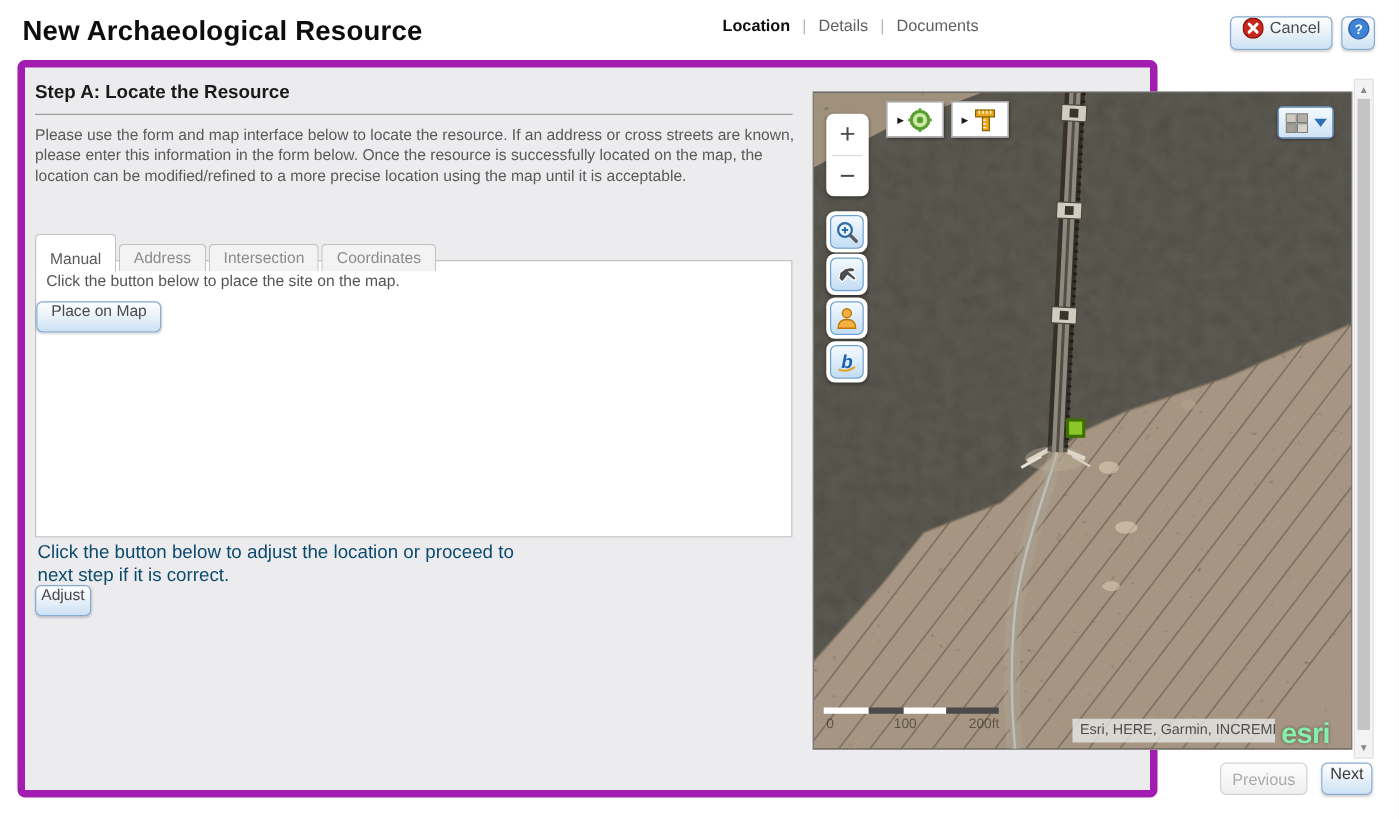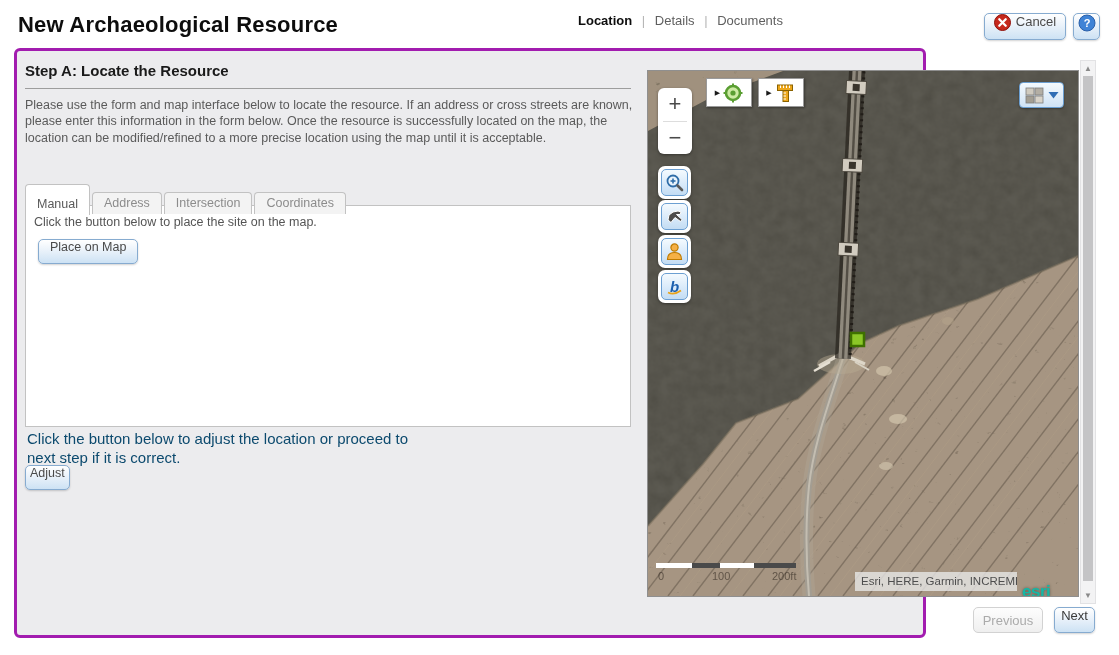--- a/index.html
+++ b/index.html
@@ -15,33 +15,33 @@
 
   .btn-glossy { display:inline-flex; align-items:flex-start; justify-content:center; gap:5px;
     background:linear-gradient(180deg,#ffffff 0%,#eaf2fa 45%,#cde2f4 100%);
     border:1px solid #86abd0; border-radius:5px; color:#4a4a4a; font-size:13px;
     box-shadow:0 1px 2px rgba(0,0,0,.18); cursor:pointer; }
   .cancel-btn { position:absolute; left:984px; top:13px; width:82px; height:27px; }
   .help-btn { position:absolute; left:1073px; top:13px; width:27px; height:27px; }
 
   
   .dialog { position:absolute; left:14px; top:48px; width:912px; height:590px;
-    background:#ececee; border:3px solid #a21caf; border-radius:6px; }
+    background:#ececee; border:6px solid #a21caf; border-radius:6px; }
   .step-heading { position:absolute; left:8px; top:11px; font-size:15px; font-weight:bold; color:#1a1a1a; }
   .heading-rule { position:absolute; left:8px; top:37px; width:606px; height:1px; background:#9d9d9d; }
   .instructions { position:absolute; left:8px; top:46px; width:608px; font-size:12.5px; line-height:1.3; color:#5a5a5a; }
 
   
   .tabs { position:absolute; left:8px; top:133px; display:flex; align-items:flex-end; z-index:2; }
   .tab { padding:3px 11px 4px; border:1px solid #c2c2c2; border-bottom:none; border-radius:4px 4px 0 0;
     background:#f3f3f3; color:#8c8c8c; font-size:12.5px; margin-right:2px; cursor:pointer; }
   .tab.active { background:#fff; color:#5a5a5a; padding-top:12px; margin-bottom:-1px; }
   .tab-panel { position:absolute; left:8px; top:154px; width:606px; height:222px; background:#fff; border:1px solid #c2c2c2; }
   .panel-instruction { margin:9px 0 8px 8px; font-size:12.5px; color:#555; }
-  .place-btn { margin-left:12px; height:25px; padding:0 11px; font-size:12.5px; }
+  .place-btn { margin-left:0; height:25px; padding:0 11px; font-size:12.5px; }
 
   .adjust-text { position:absolute; left:10px; top:379px; font-size:15px; line-height:1.25; color:#0c4a6e; }
   .adjust-btn { position:absolute; left:8px; top:414px; height:25px; padding:0 4px; font-size:12.5px; }
 
   
   .map { position:absolute; left:631px; top:20px; width:430px; height:525px; background:#4b4941;
     box-shadow:0 0 0 1px #8f8f8f; overflow:hidden; cursor:grab; }
   .map svg.imagery { position:absolute; left:0; top:0; }
 
   .zoom-ctl { position:absolute; left:10px; top:17px; width:34px; height:66px; background:#fff;
@@ -62,21 +62,21 @@
   .basemap-btn { position:absolute; right:14px; top:11px; width:45px; height:26px; border-radius:4px;
     border:1px solid #6b9fd2; background:linear-gradient(180deg,#f4fafe,#cfe2f5);
     box-shadow:0 1px 2px rgba(0,0,0,.35); display:flex; align-items:center; justify-content:center; gap:4px; cursor:pointer; }
 
   .scalebar { position:absolute; left:8px; top:492px; width:148px; height:20px; }
   .scalebar .segs { display:flex; height:5px; }
   .scalebar .lab { position:absolute; top:7px; font-size:11px; color:rgba(35,28,20,.55); }
   .attribution { position:absolute; left:207px; top:501px; width:162px; height:19px;
     background:rgba(233,233,233,.78); color:#4e4e4e; font-size:11.5px; line-height:19px;
     padding:0 6px; white-space:nowrap; overflow:hidden; }
-  .esri-logo { position:absolute; left:374px; top:511px; font-size:17px; font-weight:bold; color:#14b8a6;
+  .esri-logo { position:absolute; left:374px; top:499px; font-size:23px; font-weight:bold; color:#86efac;
     letter-spacing:-.5px; text-shadow:0 0 3px rgba(0,0,0,.45); }
 
   
   .scrollbar { position:absolute; left:1063px; top:9px; width:16px; height:544px; background:#f3f3f4; border:1px solid #e2e2e4; }
   .sb-arrow { position:absolute; left:0; width:14px; text-align:center; font-size:8px; color:#8a8a8a; cursor:pointer; }
   .sb-thumb { position:absolute; left:2px; top:15px; width:10px; height:505px; background:#c4c4c6; cursor:pointer; }
 
   
   .prev-btn { position:absolute; left:956px; top:556px; width:70px; height:26px;
     background:linear-gradient(#fdfdfd,#efefef); border:1px solid #d2d2d2; border-radius:5px;

